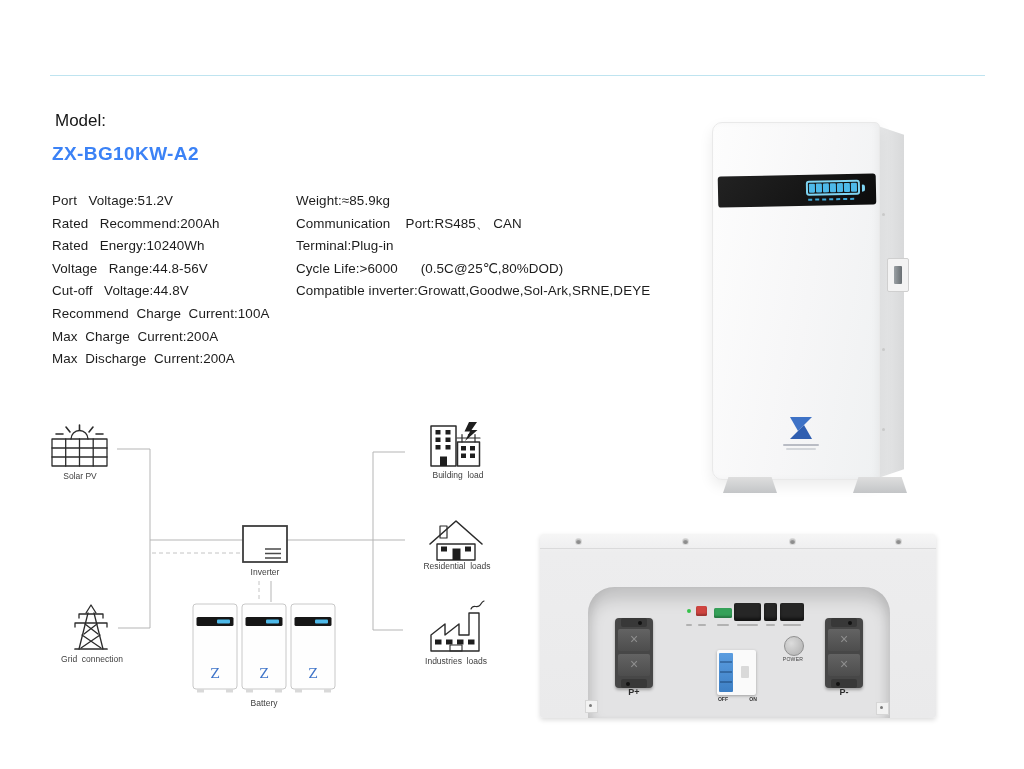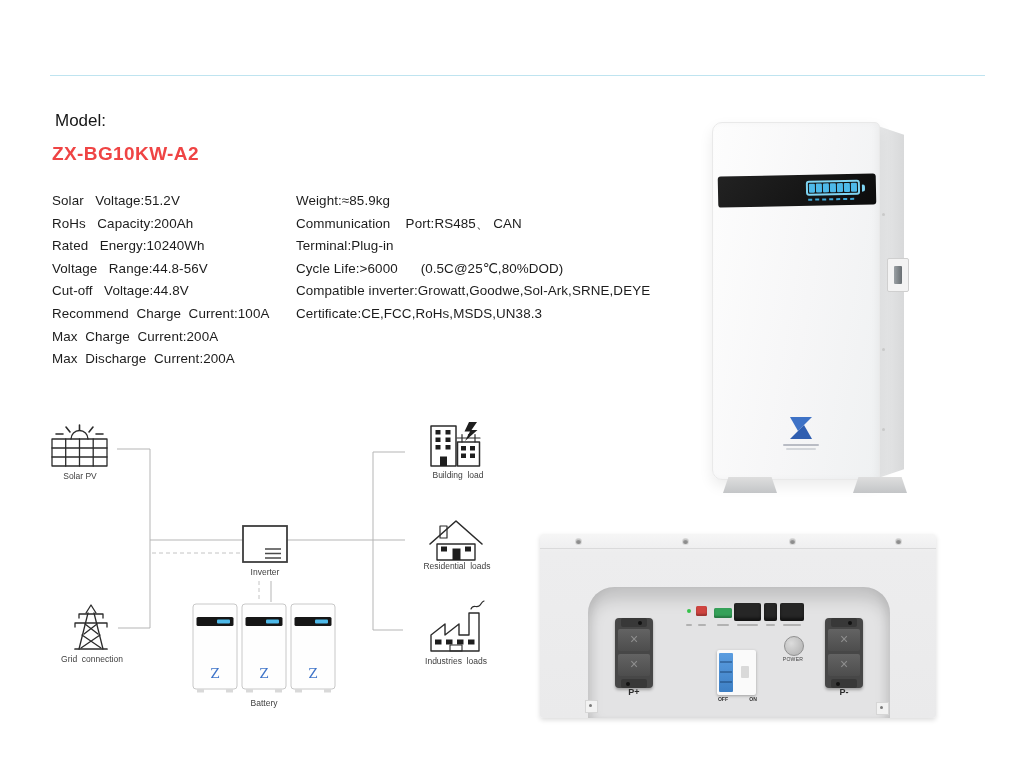--- a/index.html
+++ b/index.html
@@ -6,21 +6,21 @@
   #page{position:relative;width:1024px;height:769px;background:#ffffff;overflow:hidden;
         font-family:"Liberation Sans","DejaVu Sans",sans-serif;}
   .abs{position:absolute;}
 
   
   #hdr-title{top:43px;right:49px;font-size:17px;font-weight:bold;color:#3a65c4;letter-spacing:.2px;}
   #hdr-rule{left:50px;top:75px;width:935px;height:1px;background:#bfe4f0;}
 
   
   #model-label{left:55px;top:111px;font-size:17px;color:#151515;}
-  #model-value{left:52px;top:143px;font-size:19px;font-weight:bold;color:#ef4444;letter-spacing:.4px;}
+  #model-value{left:52px;top:143px;font-size:19px;font-weight:bold;color:#3b82f6;letter-spacing:.4px;}
 
   
   .spec{height:22.6px;line-height:22.6px;font-size:13.4px;color:#1c1c1c;white-space:pre;letter-spacing:.1px;}
   #specs-left{left:52px;top:190px;}
   #specs-right{left:296px;top:190px;}
 
   
   #diagram{left:40px;top:413px;width:470px;height:302px;}
   .dline{stroke:#b5b5b5;stroke-width:1;fill:none;}
   .ddash{stroke:#c4c4c4;stroke-width:1;fill:none;stroke-dasharray:4 3;}
@@ -88,37 +88,36 @@
 <body>
 
 <div id="page">
 
   <div class="abs" id="hdr-rule"></div>
 
   <div class="abs" id="model-label">Model:</div>
   <div class="abs" id="model-value">ZX-BG10KW-A2</div>
 
   <div class="abs" id="specs-left">
-    <div class="spec">Solar   Voltage:51.2V</div>
-    <div class="spec">RoHs   Capacity:200Ah</div>
+    <div class="spec">Port   Voltage:51.2V</div>
+    <div class="spec">Rated   Recommend:200Ah</div>
     <div class="spec">Rated   Energy:10240Wh</div>
     <div class="spec">Voltage   Range:44.8-56V</div>
     <div class="spec">Cut-off   Voltage:44.8V</div>
     <div class="spec">Recommend  Charge  Current:100A</div>
     <div class="spec">Max  Charge  Current:200A</div>
     <div class="spec">Max  Discharge  Current:200A</div>
   </div>
 
   <div class="abs" id="specs-right">
     <div class="spec">Weight:≈85.9kg</div>
     <div class="spec">Communication    Port:RS485、 CAN</div>
     <div class="spec">Terminal:Plug-in</div>
     <div class="spec">Cycle Life:&gt;6000      (0.5C@25℃,80%DOD)</div>
     <div class="spec">Compatible inverter:Growatt,Goodwe,Sol-Ark,SRNE,DEYE</div>
-    <div class="spec">Certificate:CE,FCC,RoHs,MSDS,UN38.3</div>
   </div>
 
   <svg class="abs" id="diagram" viewBox="40 413 470 302" xmlns="http://www.w3.org/2000/svg">
 
     <g>
       <path class="dline" d="M117,449 H150"></path>
       <path class="dline" d="M150,449 V628"></path>
       <path class="dline" d="M118,628 H150"></path>
       <path class="dline" d="M150,540 H243"></path>
       <path class="ddash" d="M152,553 H243"></path>

